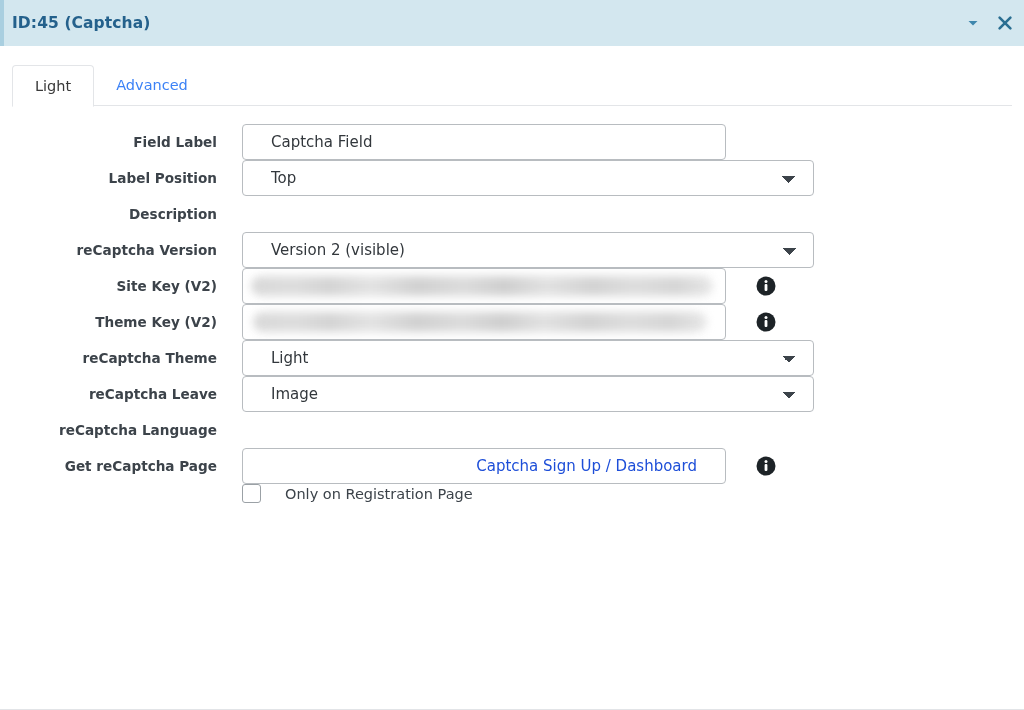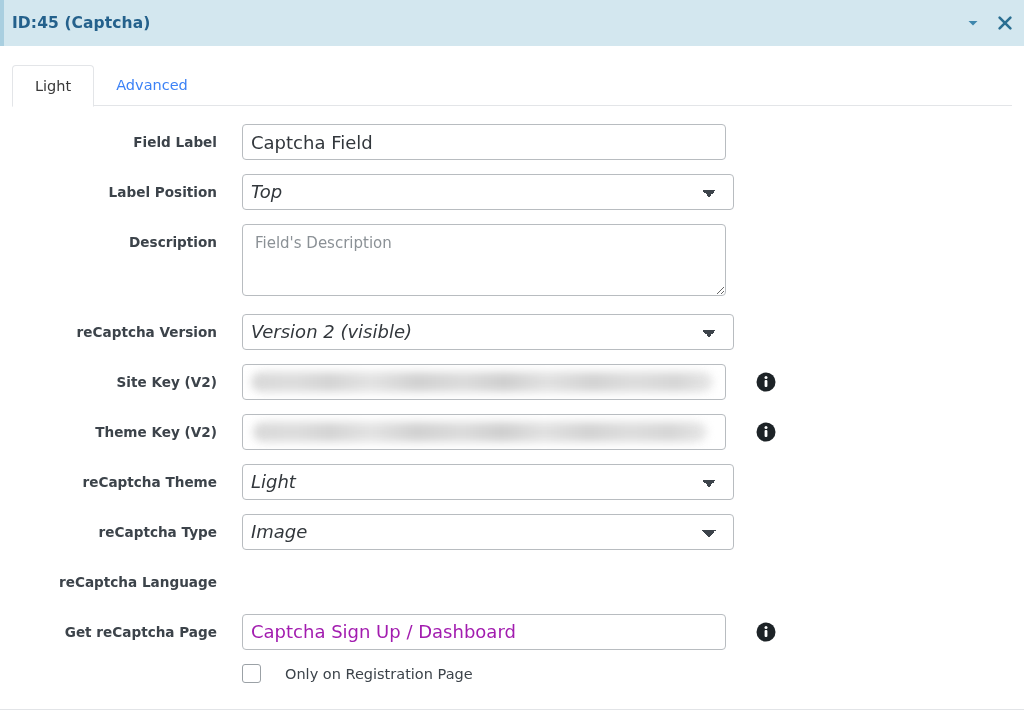--- a/index.html
+++ b/index.html
@@ -83,63 +83,61 @@
     text-align: center;
   }
 
   
   #form {
     padding-top: 18px;
   }
   .row {
     display: flex;
     align-items: flex-start;
-    margin-bottom: 14px;
   }
   .lbl {
     width: 242px;
     flex: 0 0 242px;
     text-align: right;
     padding-right: 25px;
     font-size: 13.6px;
     font-weight: bold;
     color: #3c434a;
     line-height: 36px;
   }
   .ctl { position: relative; }
 
   .txt, .sel, .btnfield {
     height: 36px;
     border: 1px solid #b8bcc0;
     border-radius: 4px;
     background: #ffffff;
-    font-size: 18px;
+    font-size: 15px;
     color: #32373c;
-    padding: 0 8px;
+    padding: 0 28px;
     font-family: "DejaVu Sans", "Liberation Sans", sans-serif;
     line-height: 34px;
     outline: none;
   }
   .txt { width: 484px; }
   .txt::placeholder { color: #8b9196; }
 
   .sel {
-    width: 492px;
+    width: 572px;
     appearance: none;
     -webkit-appearance: none;
     background-image:
       linear-gradient(45deg, transparent 50%, #3c434a 50%),
       linear-gradient(135deg, #3c434a 50%, transparent 50%);
     background-position:
       calc(100% - 24px) 15px,
       calc(100% - 17.5px) 15px;
     background-size: 7px 7px, 7px 7px;
     background-repeat: no-repeat;
     cursor: pointer;
-    font-style: italic;
   }
 
   .ta {
     width: 484px;
     height: 72px;
     border: 1px solid #b8bcc0;
     border-radius: 4px;
     padding: 9px 12px;
     font-size: 15px;
     color: #32373c;
@@ -167,23 +165,23 @@
        #d6d6d6 0%, #dcdcdc 9%, #d2d2d2 17%, #e2e2e2 26%,
        #cfcfcf 36%, #dadada 46%, #cdcdcd 55%, #e0e0e0 64%,
        #d1d1d1 74%, #dcdcdc 83%, #d4d4d4 92%, #e6e6e6 100%);
     filter: blur(4px);
     opacity: .95;
   }
   .secret.v2b .smudge { left: 10px; right: 18px; }
 
   .btnfield {
     width: 484px;
-    text-align: left;
-    cursor: pointer;
-    color: #a21caf;
+    text-align: right;
+    cursor: pointer;
+    color: #1d4ed8;
   }
 
   .info {
     position: absolute;
     left: 514px;
     top: 8px;
     width: 20px; height: 20px;
     cursor: pointer;
   }
   .info svg { display: block; }
@@ -247,23 +245,20 @@
       <div class="lbl">Label Position</div>
       <div class="ctl">
         <select class="sel">
           <option>Top</option>
         </select>
       </div>
     </div>
 
     <div class="row">
       <div class="lbl">Description</div>
-      <div class="ctl">
-        <textarea class="ta" placeholder="Field's Description" style=""></textarea>
-      </div>
     </div>
 
     <div class="row">
       <div class="lbl">reCaptcha Version</div>
       <div class="ctl">
         <select class="sel">
           <option>Version 2 (visible)</option>
         </select>
       </div>
     </div>
@@ -303,21 +298,21 @@
     <div class="row">
       <div class="lbl">reCaptcha Theme</div>
       <div class="ctl">
         <select class="sel">
           <option>Light</option>
         </select>
       </div>
     </div>
 
     <div class="row">
-      <div class="lbl">reCaptcha Type</div>
+      <div class="lbl">reCaptcha Leave</div>
       <div class="ctl">
         <select class="sel">
           <option>Image</option>
         </select>
       </div>
     </div>
 
     <div class="row">
       <div class="lbl">reCaptcha Language</div>
     </div>

